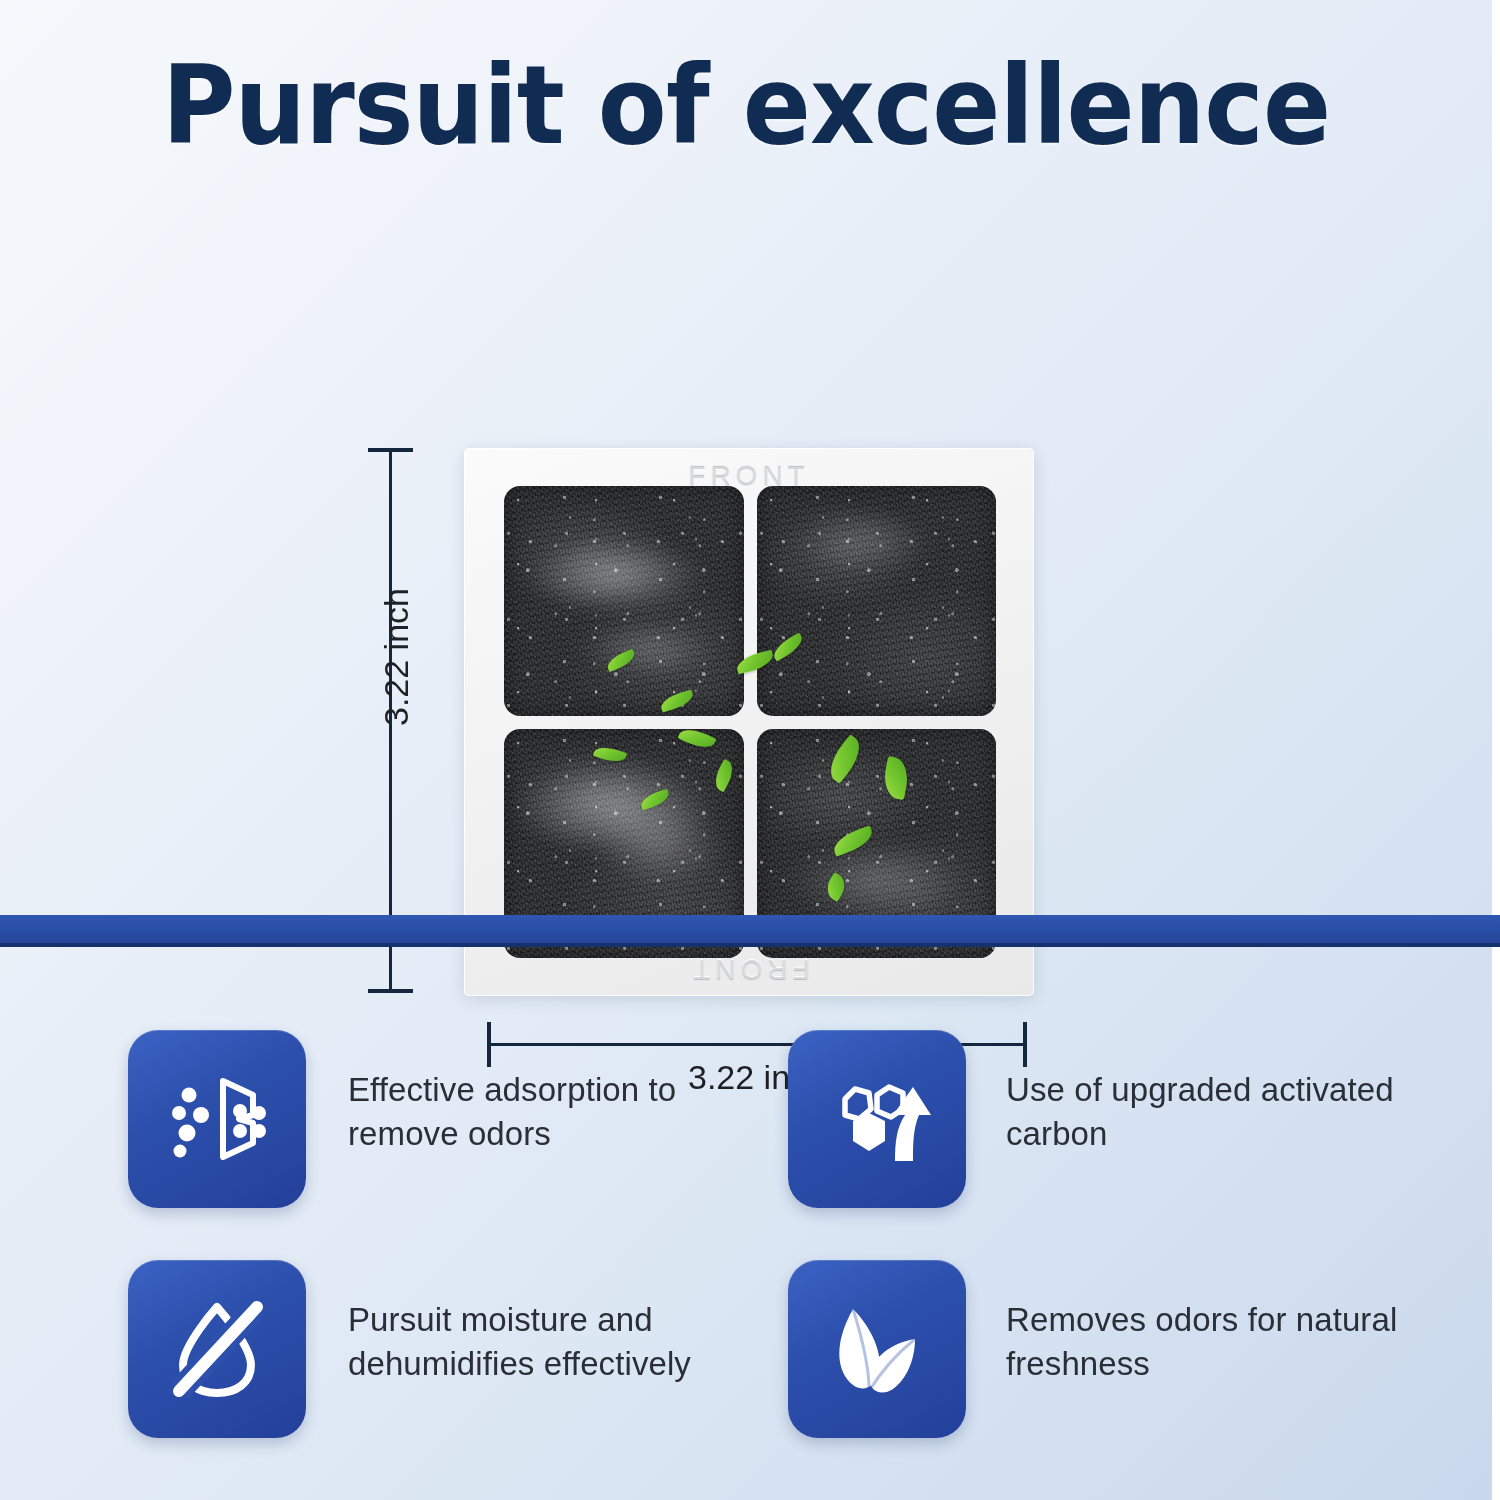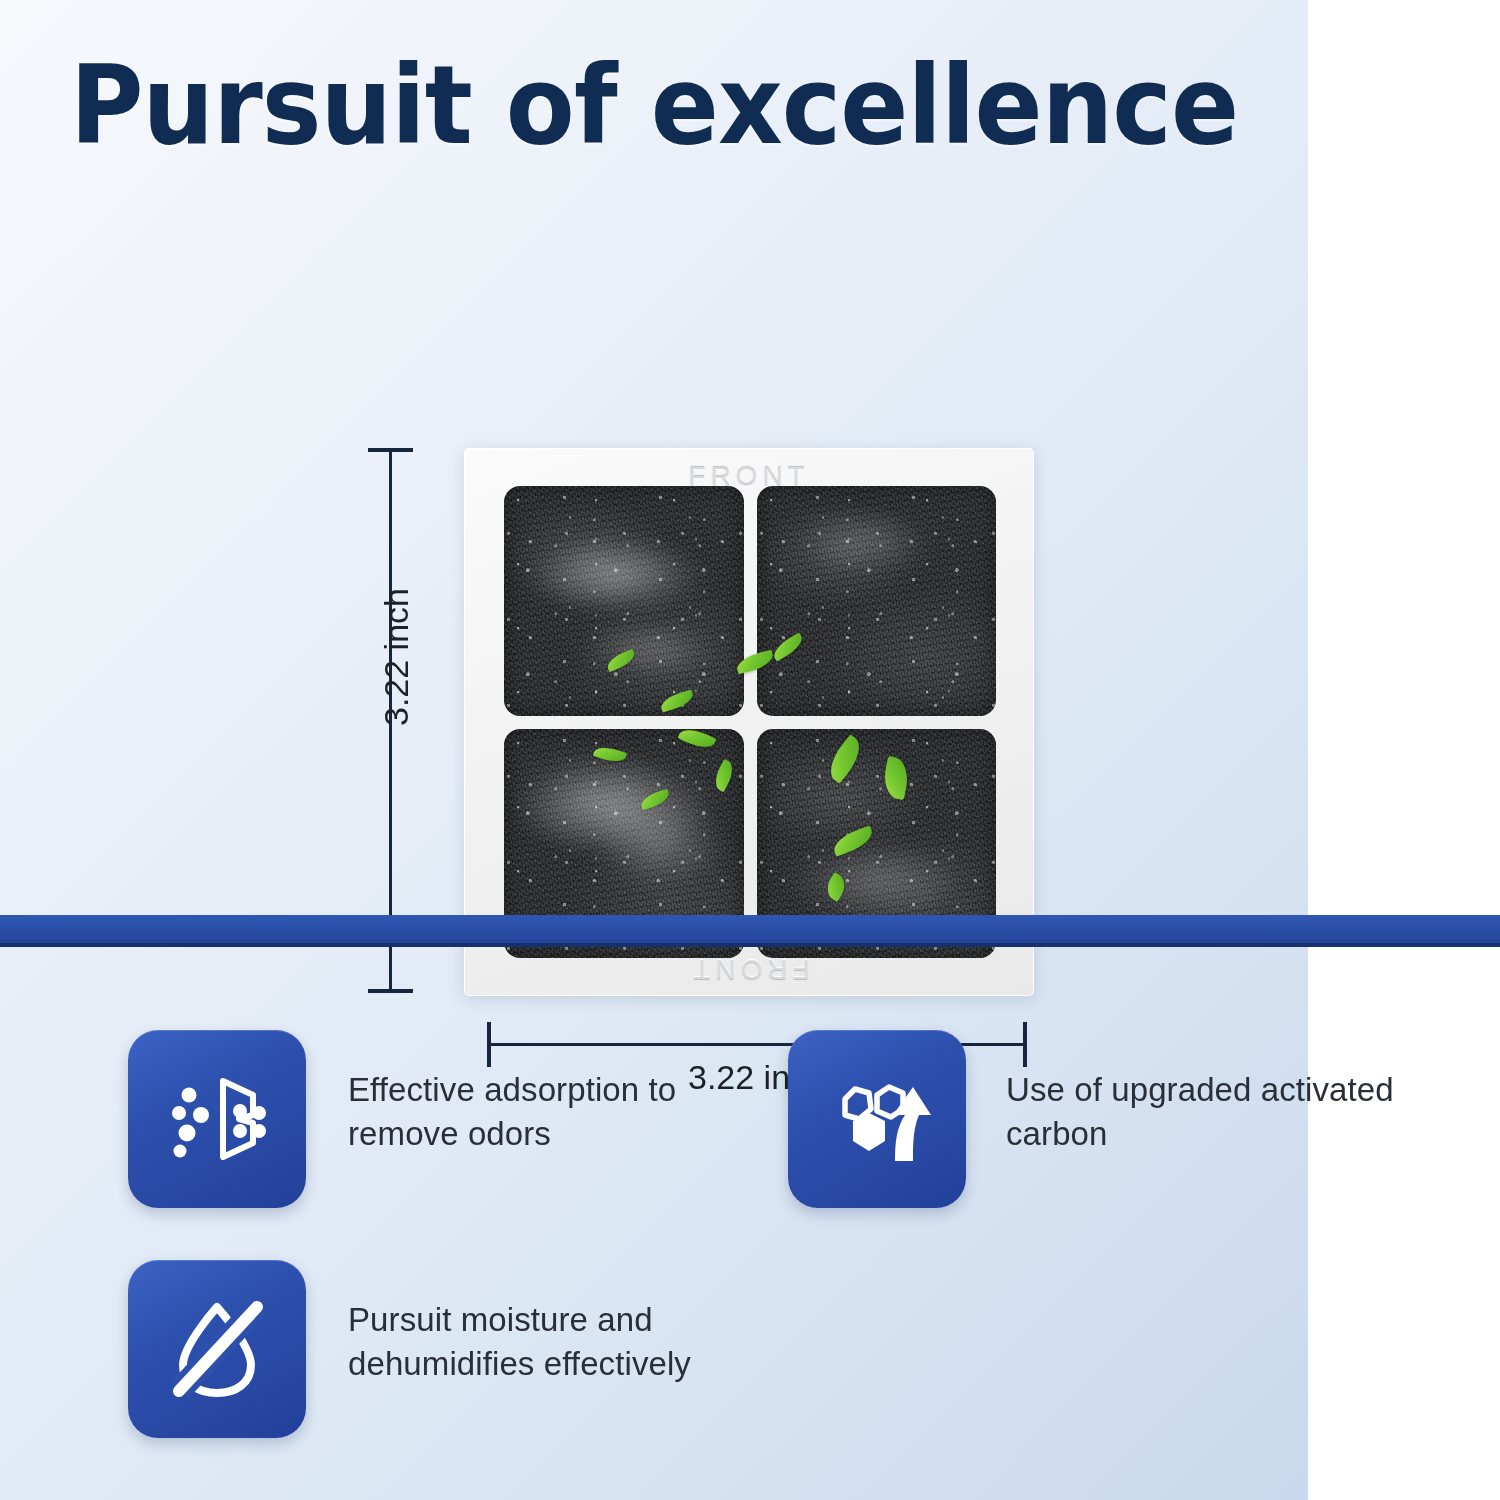--- a/index.html
+++ b/index.html
@@ -6,21 +6,21 @@
   * { margin:0; padding:0; box-sizing:border-box; }
 
   html, body {
     width:1500px; height:1500px;
     font-family:"Liberation Sans", sans-serif;
     overflow:hidden;
   }
 
   #page {
     position:relative;
-    width:1308px; height:1500px;
+    width:1492px; height:1500px;
     background:
       linear-gradient(135deg,
         #f6f9fc 0%,
         #f0f4fa 18%,
         #e6edf7 42%,
         #dce7f4 65%,
         #d2dff0 85%,
         #c9d8ec 100%);
   }
 
@@ -335,15 +335,28 @@
           <svg width="108" height="108" viewBox="0 0 108 108" fill="none">
             <path d="M54 12 C54 12 20 50 20 70 C20 88 35 98 54 98 C73 98 88 88 88 70 C88 50 54 12 54 12 Z" stroke="#ffffff" stroke-width="8" stroke-linejoin="round" fill="none"></path>
             <path d="M94 12 L16 96" stroke="#2d50ad" stroke-width="24" stroke-linecap="butt"></path>
             <path d="M94 12 L16 96" stroke="#ffffff" stroke-width="12" stroke-linecap="round"></path>
           </svg>
         </span>
       </div>
       <div class="f-text">Pursuit moisture and dehumidifies effectively</div>
     </div>
 
+    <div class="feature f4">
+      <div class="tile">
+        <span>
+          <svg width="108" height="108" viewBox="0 0 108 108" fill="none">
+            <path d="M30 14 C14 42 12 68 24 84 C36 100 52 94 56 78 C60 58 48 32 30 14 Z" fill="#ffffff"></path>
+            <path d="M92 44 C68 48 50 62 47 80 C44 96 58 102 70 94 C84 84 92 64 92 44 Z" fill="#ffffff"></path>
+            <path d="M30 14 C40 46 46 72 46 94" stroke="#2d50ad" stroke-width="3" fill="none" opacity="0.35"></path>
+            <path d="M92 44 C72 60 56 80 46 96" stroke="#2d50ad" stroke-width="3" fill="none" opacity="0.35"></path>
+          </svg>
+        </span>
+      </div>
+      <div class="f-text">Removes odors for natural freshness</div>
+    </div>
 
   </div>
 </div>
 
 </body></html>

